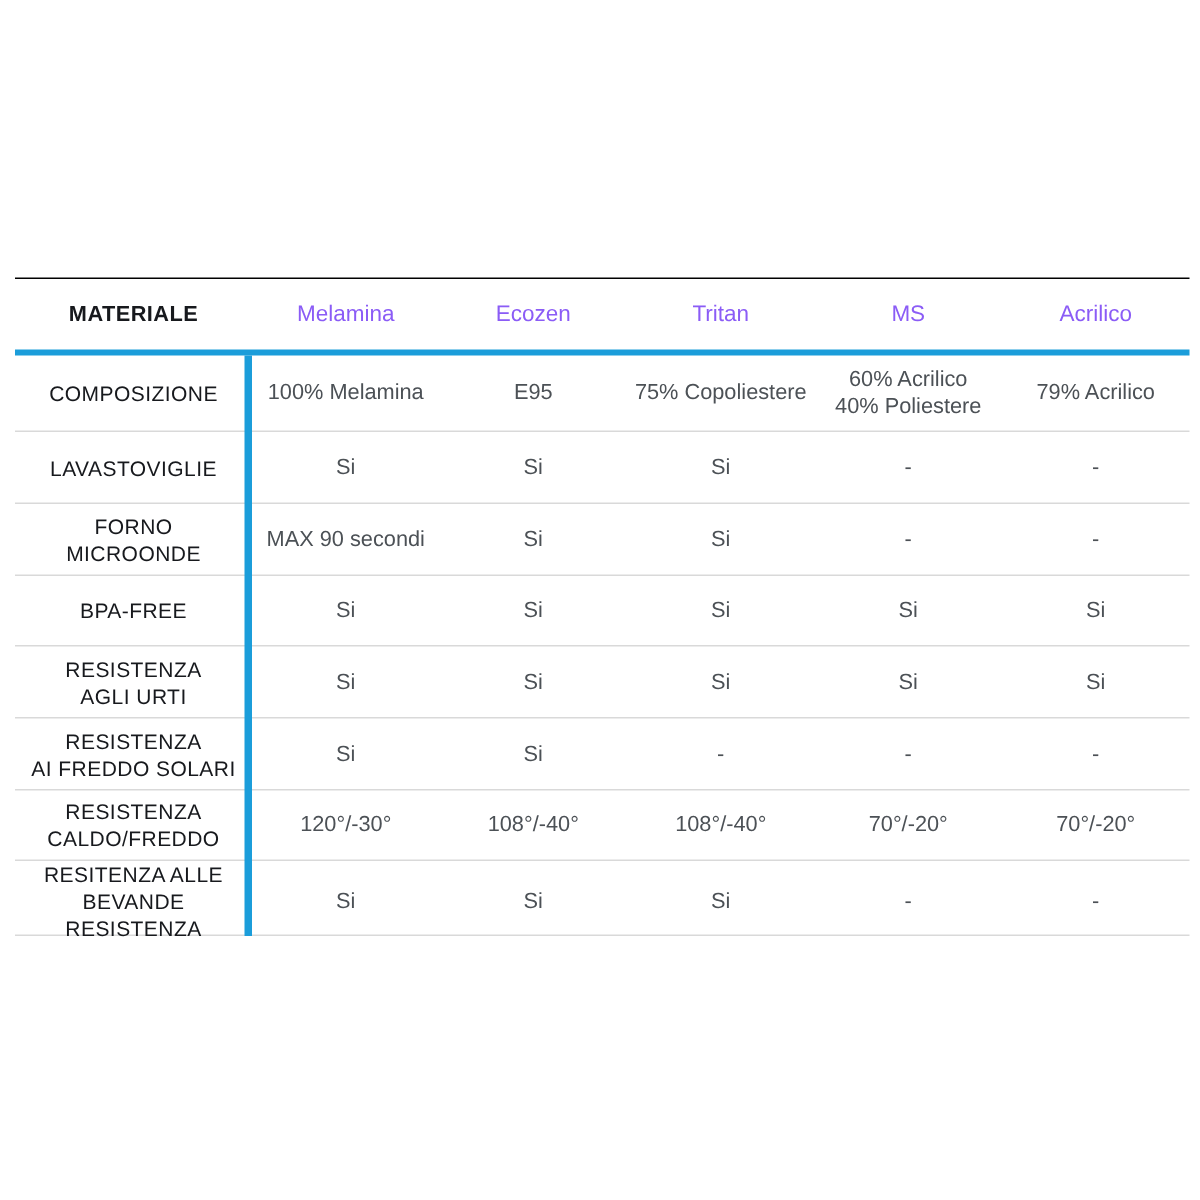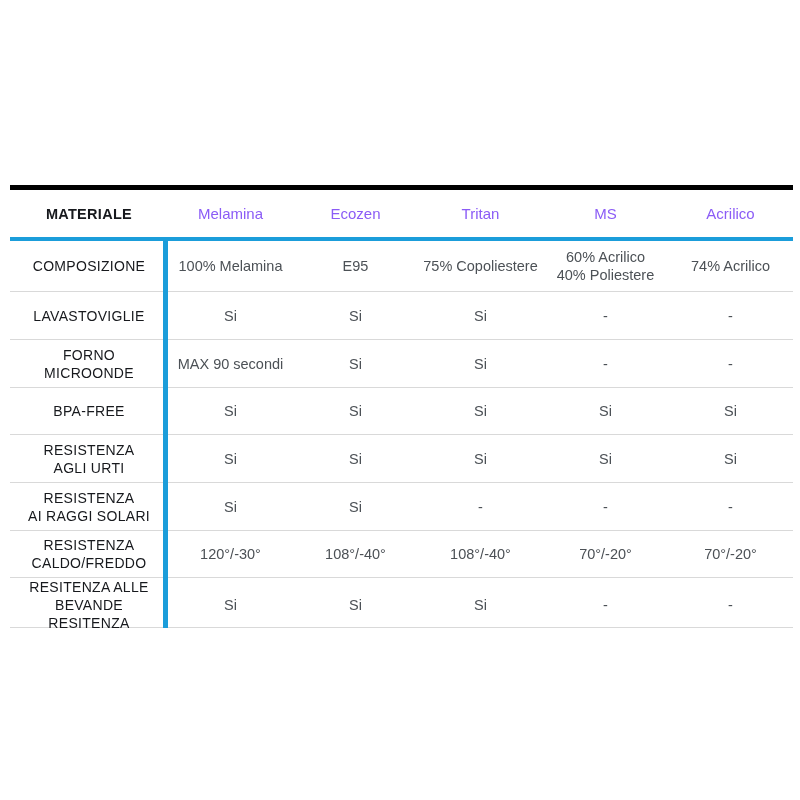--- a/index.html
+++ b/index.html
@@ -13,21 +13,21 @@
     width: 800px;
     height: 800px;
     background: #ffffff;
     overflow: hidden;
   }
   .spec-table {
     position: absolute;
     left: 10px;
     top: 185px;
     width: 783px;
-    border-top: 5px solid #000000;
+    border-top: 1px solid #000000;
   }
   .header-row {
     display: grid;
     grid-template-columns: 158px repeat(5, 1fr);
     height: 47px;
     align-items: center;
   }
   .header-cell {
     text-align: center;
     font-size: 15px;
@@ -110,21 +110,21 @@
             <span class="line">E95</span>
           </div>
         <div class="cell">
             <span class="line">75% Copoliestere</span>
           </div>
         <div class="cell">
           <span class="line">60% Acrilico</span>
           <span class="line">40% Poliestere</span>
         </div>
         <div class="cell">
-            <span class="line">74% Acrilico</span>
+            <span class="line">79% Acrilico</span>
           </div>
       </div>
 
       <div class="trow" style="height:47px">
         <div class="label-cell">
             <span class="line">LAVASTOVIGLIE</span>
           </div>
         <div class="cell">
             <span class="line">Si</span>
           </div>
@@ -202,21 +202,21 @@
             <span class="line">Si</span>
           </div>
         <div class="cell">
             <span class="line">Si</span>
           </div>
       </div>
 
       <div class="trow" style="height:47px">
         <div class="label-cell">
           <span class="line">RESISTENZA</span>
-          <span class="line">AI RAGGI SOLARI</span>
+          <span class="line">AI FREDDO SOLARI</span>
         </div>
         <div class="cell">
             <span class="line">Si</span>
           </div>
         <div class="cell">
             <span class="line">Si</span>
           </div>
         <div class="cell">
             <span class="line">-</span>
           </div>
@@ -246,21 +246,21 @@
             <span class="line">70°/-20°</span>
           </div>
         <div class="cell">
             <span class="line">70°/-20°</span>
           </div>
       </div>
 
       <div class="trow" style="height:49px">
         <div class="label-cell">
           <span class="line">RESITENZA ALLE</span>
-          <span class="line">BEVANDE RESITENZA</span>
+          <span class="line">BEVANDE RESISTENZA</span>
         </div>
         <div class="cell">
             <span class="line">Si</span>
           </div>
         <div class="cell">
             <span class="line">Si</span>
           </div>
         <div class="cell">
             <span class="line">Si</span>
           </div>

